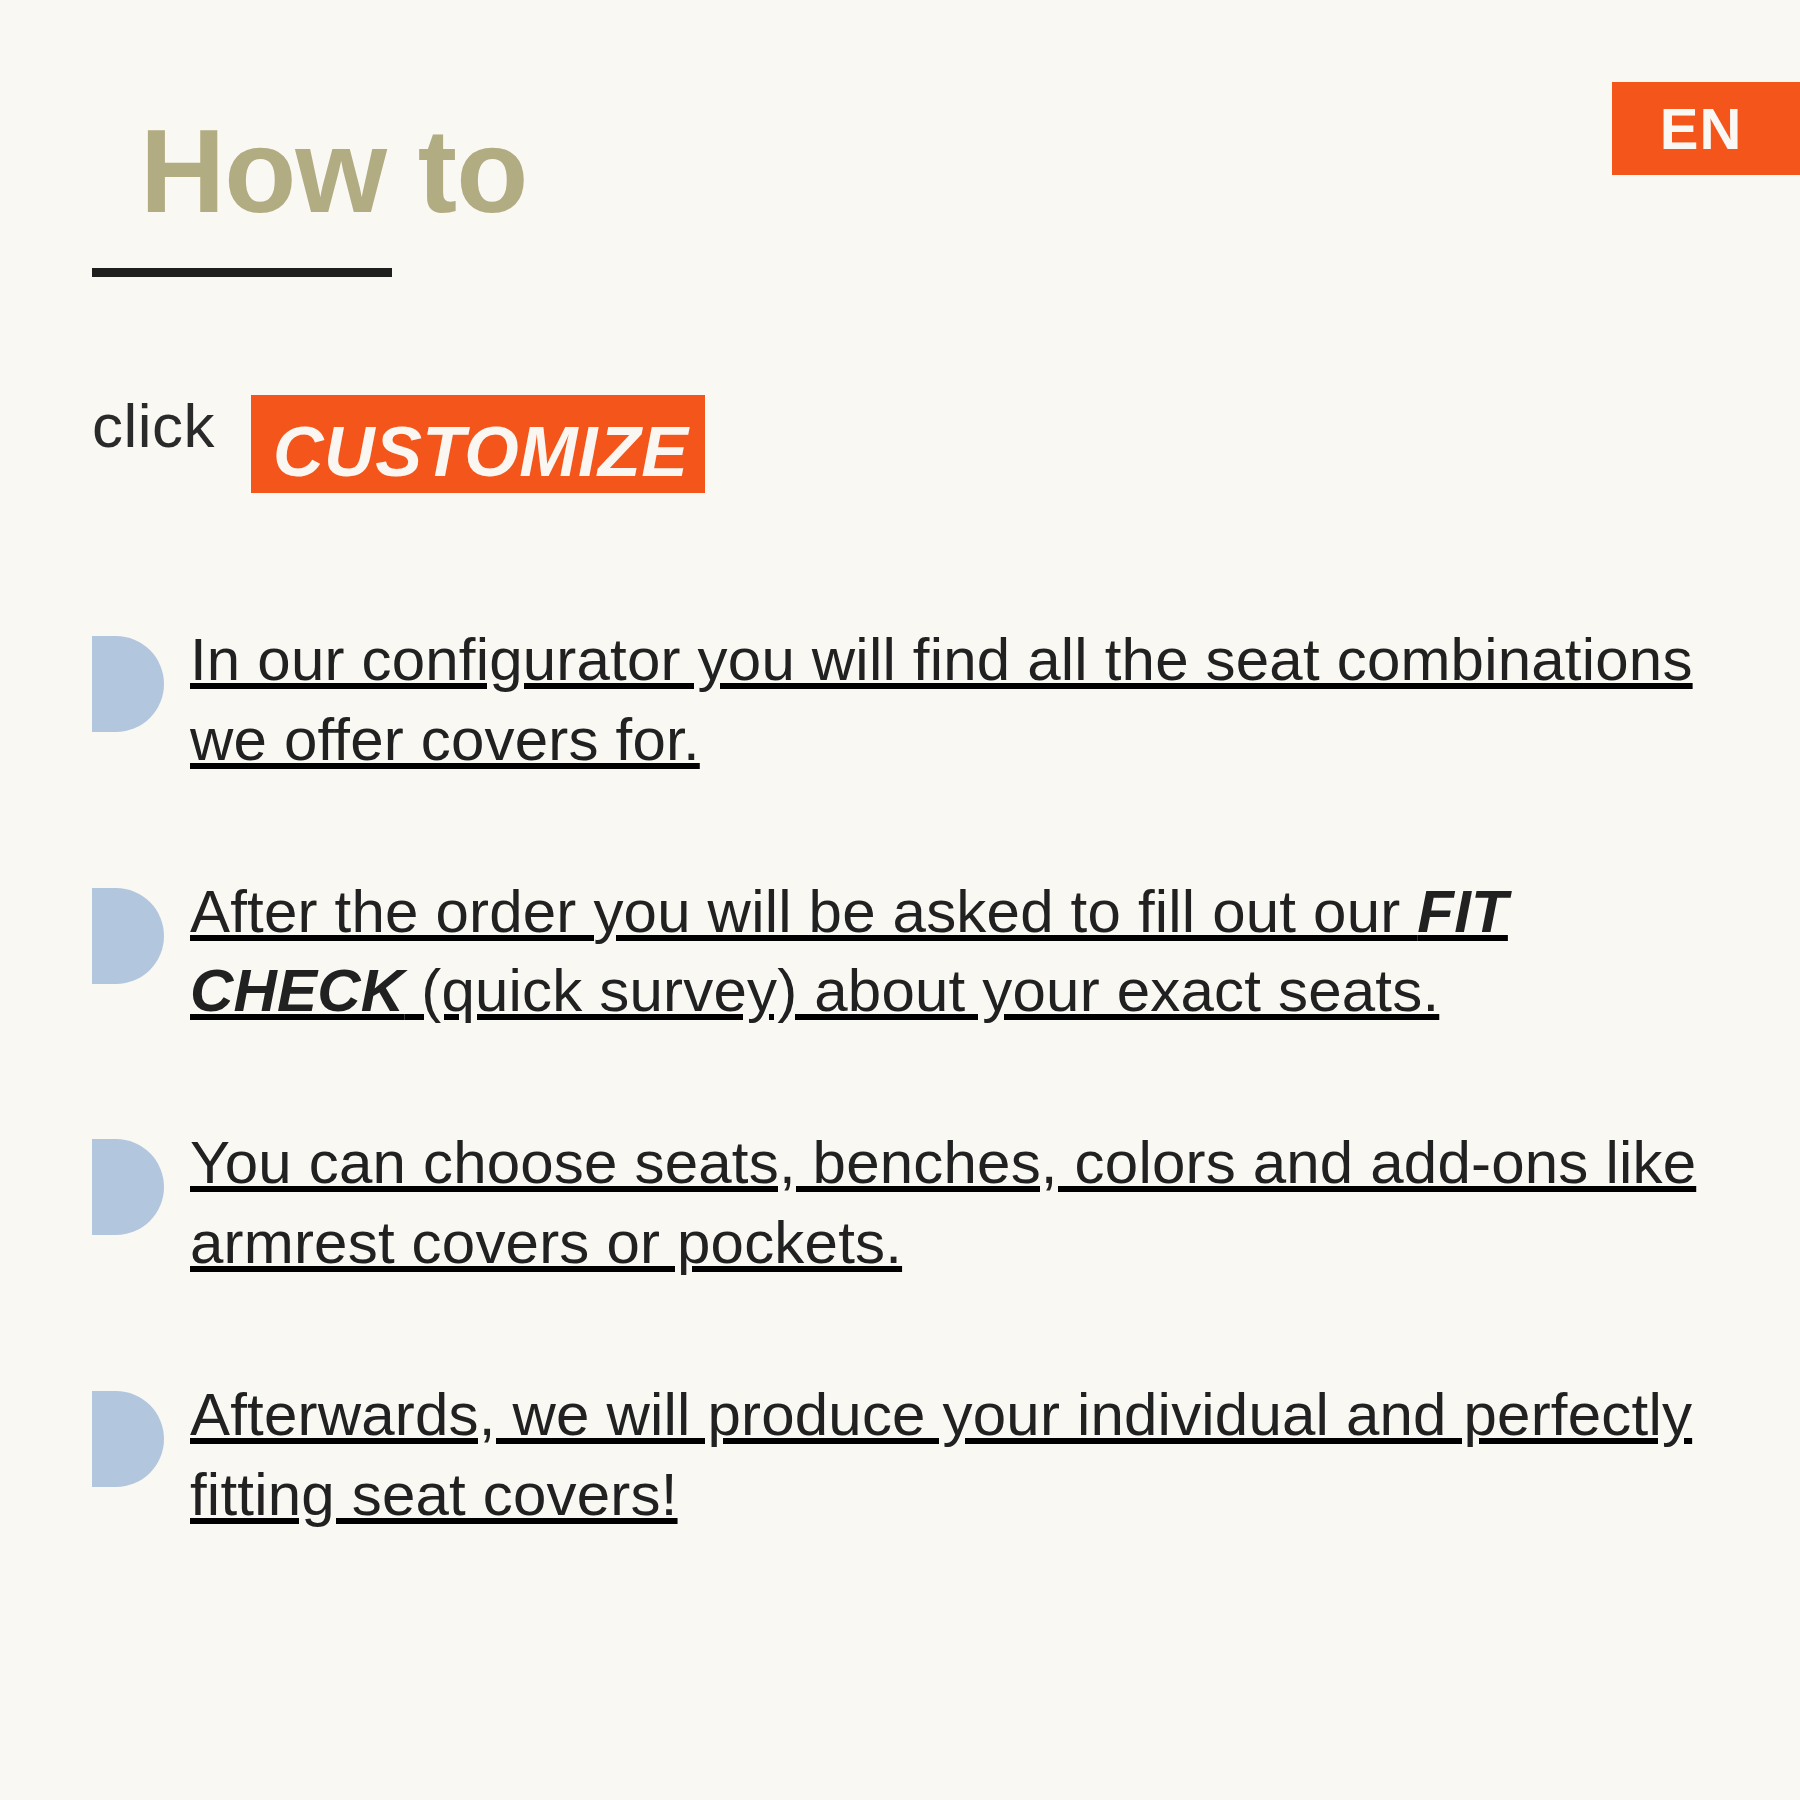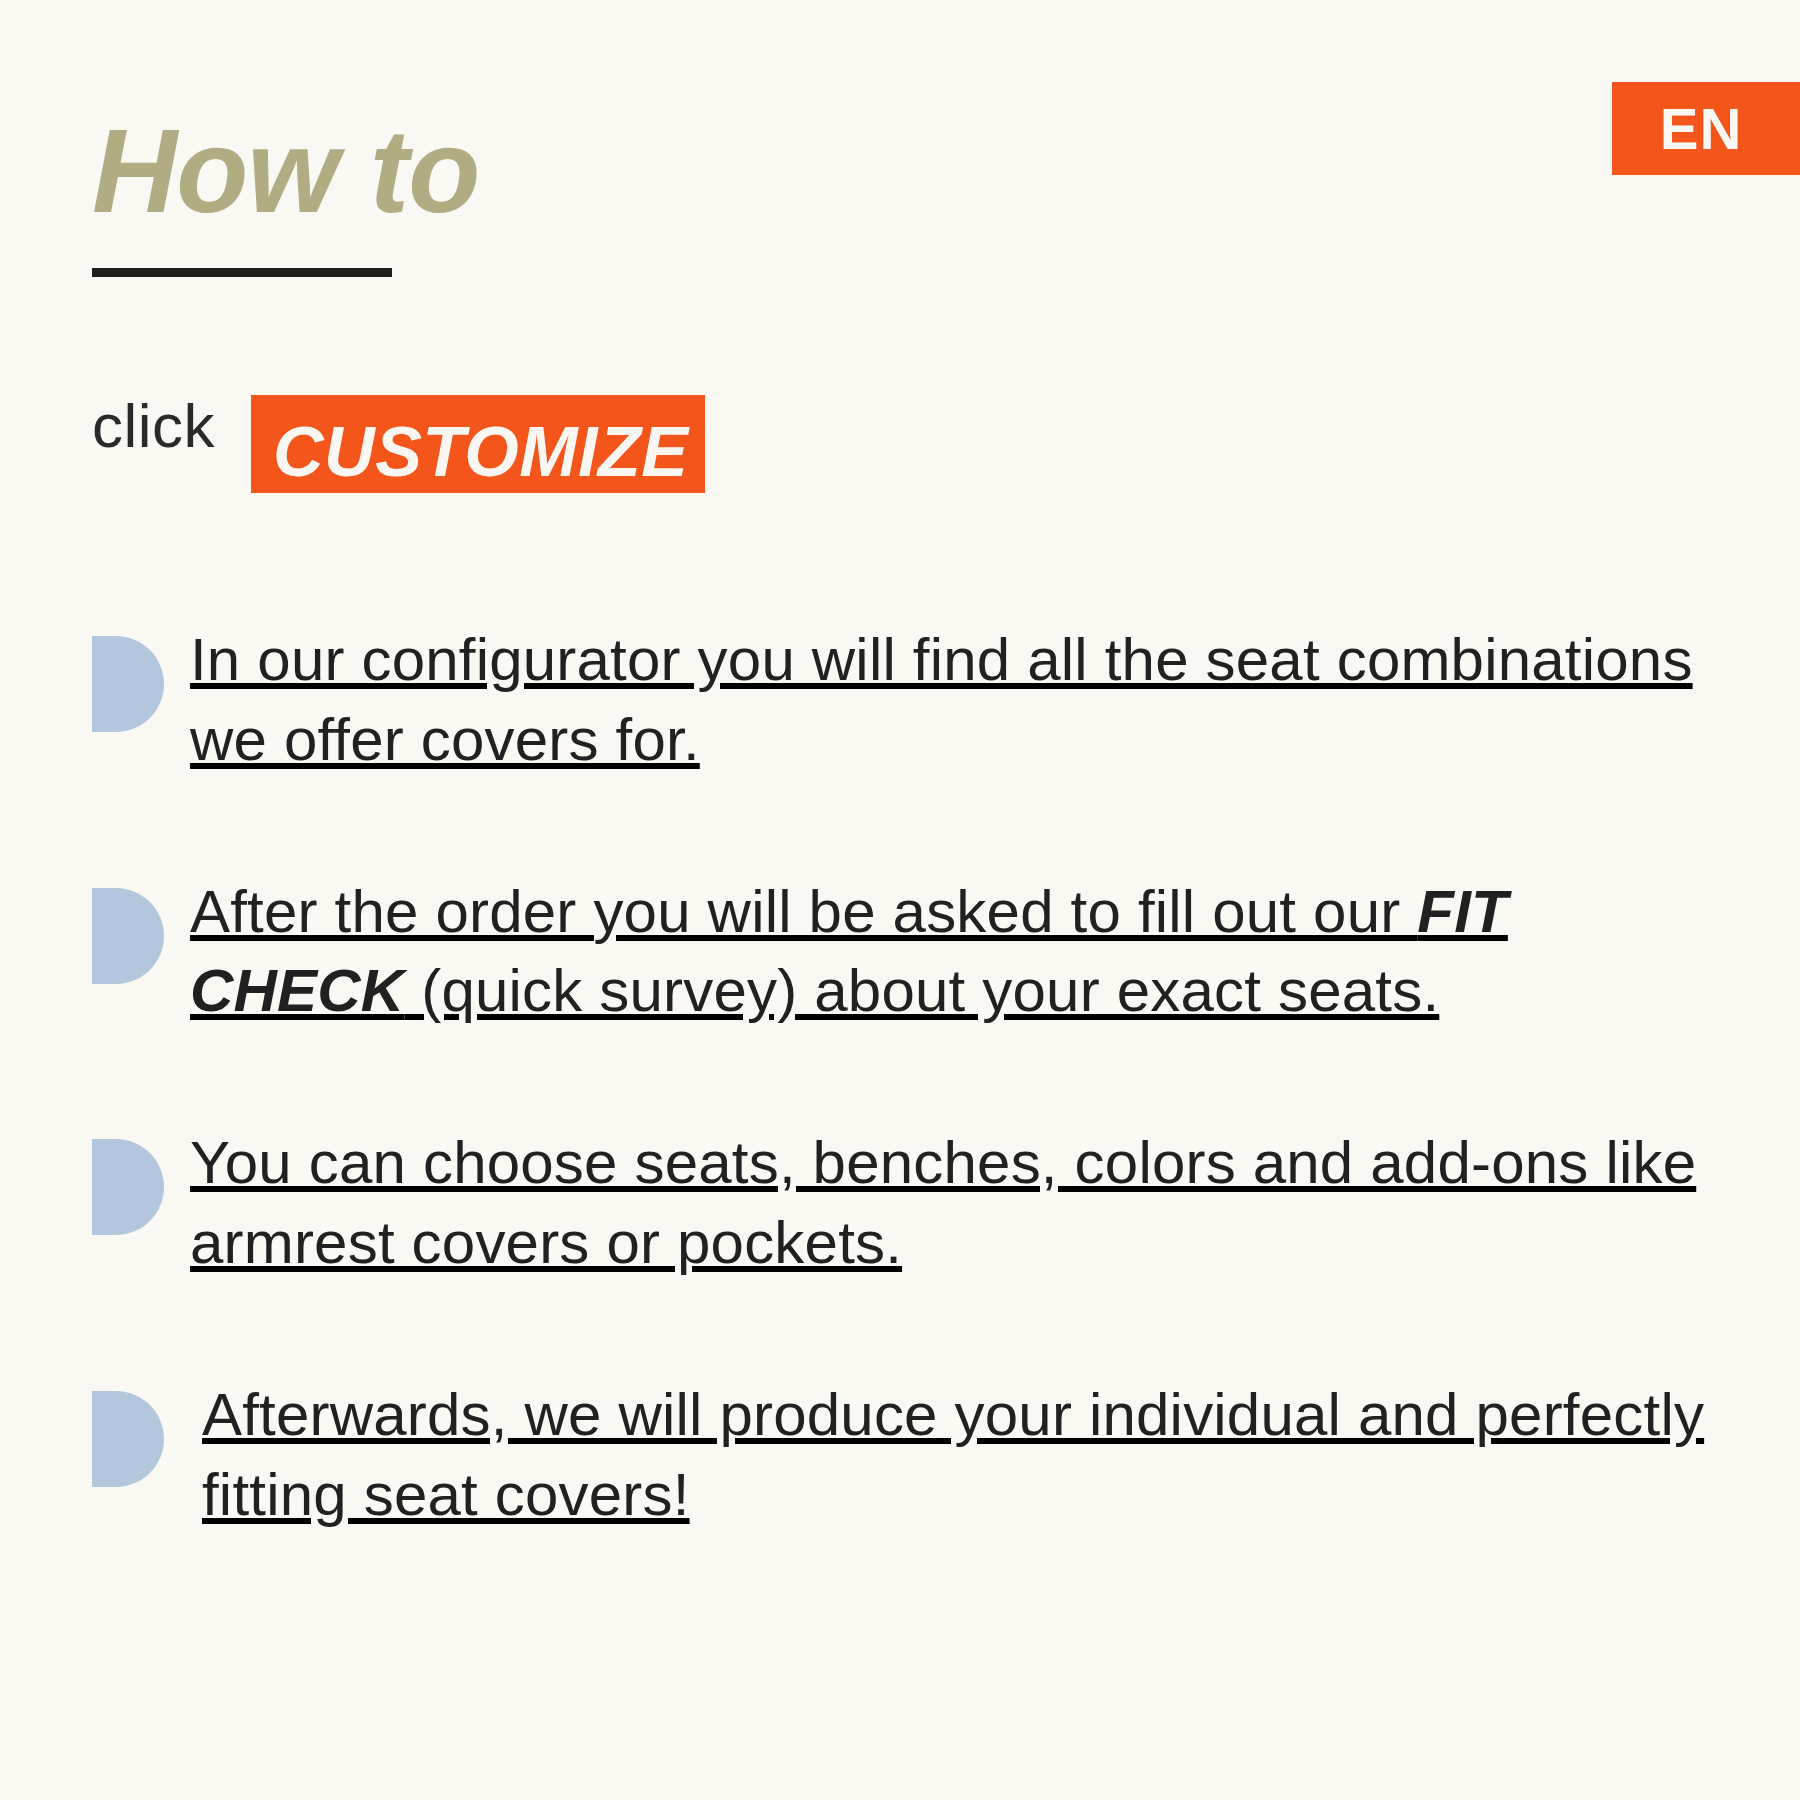--- a/index.html
+++ b/index.html
@@ -39,24 +39,24 @@
 
   
   .heading-block {
     position:absolute;
     top:112px;
     left:92px;
   }
   .heading-title {
     font-size:118px;
     font-weight:800;
-    font-style:italic;
     color:#B2AC83;
     line-height:1.0;
     letter-spacing:-1px;
+    margin-left:48px;
   }
   .heading-rule {
     margin-top:38px;
     width:300px;
     height:9px;
     background:#1F1F1D;
   }
 
   
   .cta-line {
@@ -94,21 +94,21 @@
     top:620px;
     left:92px;
     width:1660px;
   }
   .bullet-item {
     display:flex;
     align-items:flex-start;
     margin-bottom:92px;
     text-decoration:underline;
   }
-  .bullet-item:last-child { margin-bottom:16px;gap:12px; }
+  .bullet-item:last-child { margin-bottom:16px; }
 
   .bullet-marker {
     flex:0 0 auto;
     width:72px;
     height:96px;
     background:#B2C6DE;
     border-radius:0 48px 48px 0;
     margin-top:16px;
     margin-right:8px;
   }

